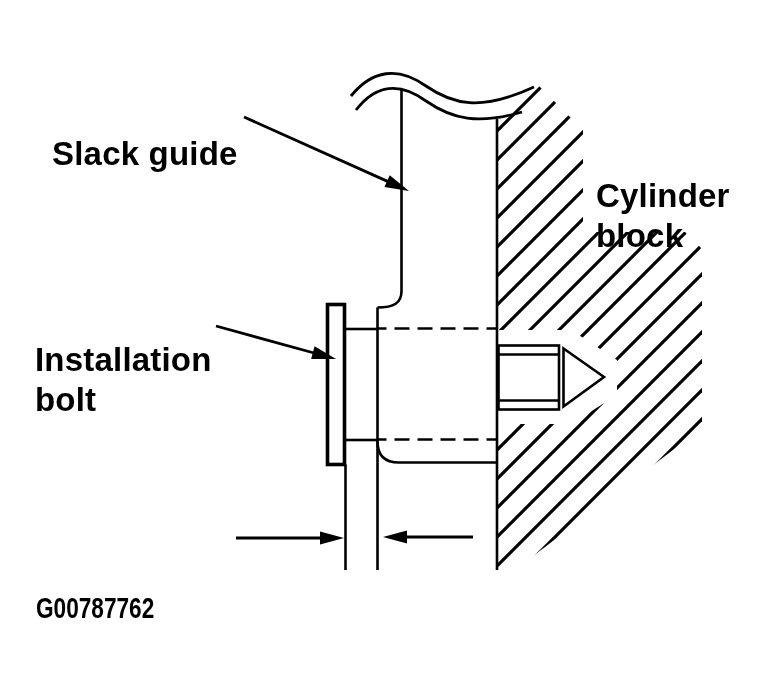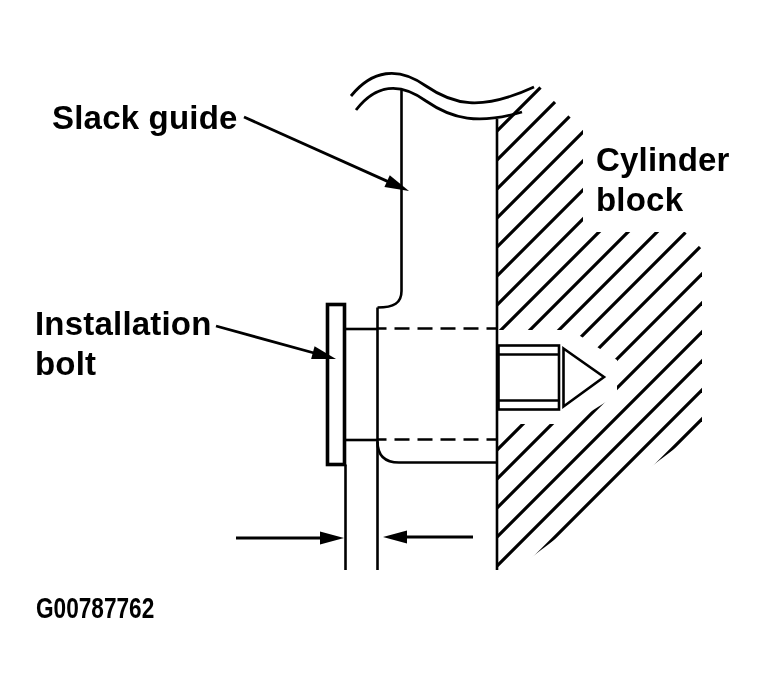--- a/index.html
+++ b/index.html
@@ -12,20 +12,21 @@
   }
   #diagram-svg{position:absolute;left:0;top:0;}
   .diagram-label{
     position:absolute;
     color:#000;
     font-weight:bold;
     font-size:33px;
     line-height:40px;
     white-space:pre-line;
     letter-spacing:0.2px;
+    margin-top:36px;
   }
   #figure-id{
     position:absolute;
     color:#000;
     font-weight:bold;
     font-size:29px;
     line-height:29px;
     transform:scaleX(0.78);
     transform-origin:left top;
     white-space:nowrap;

